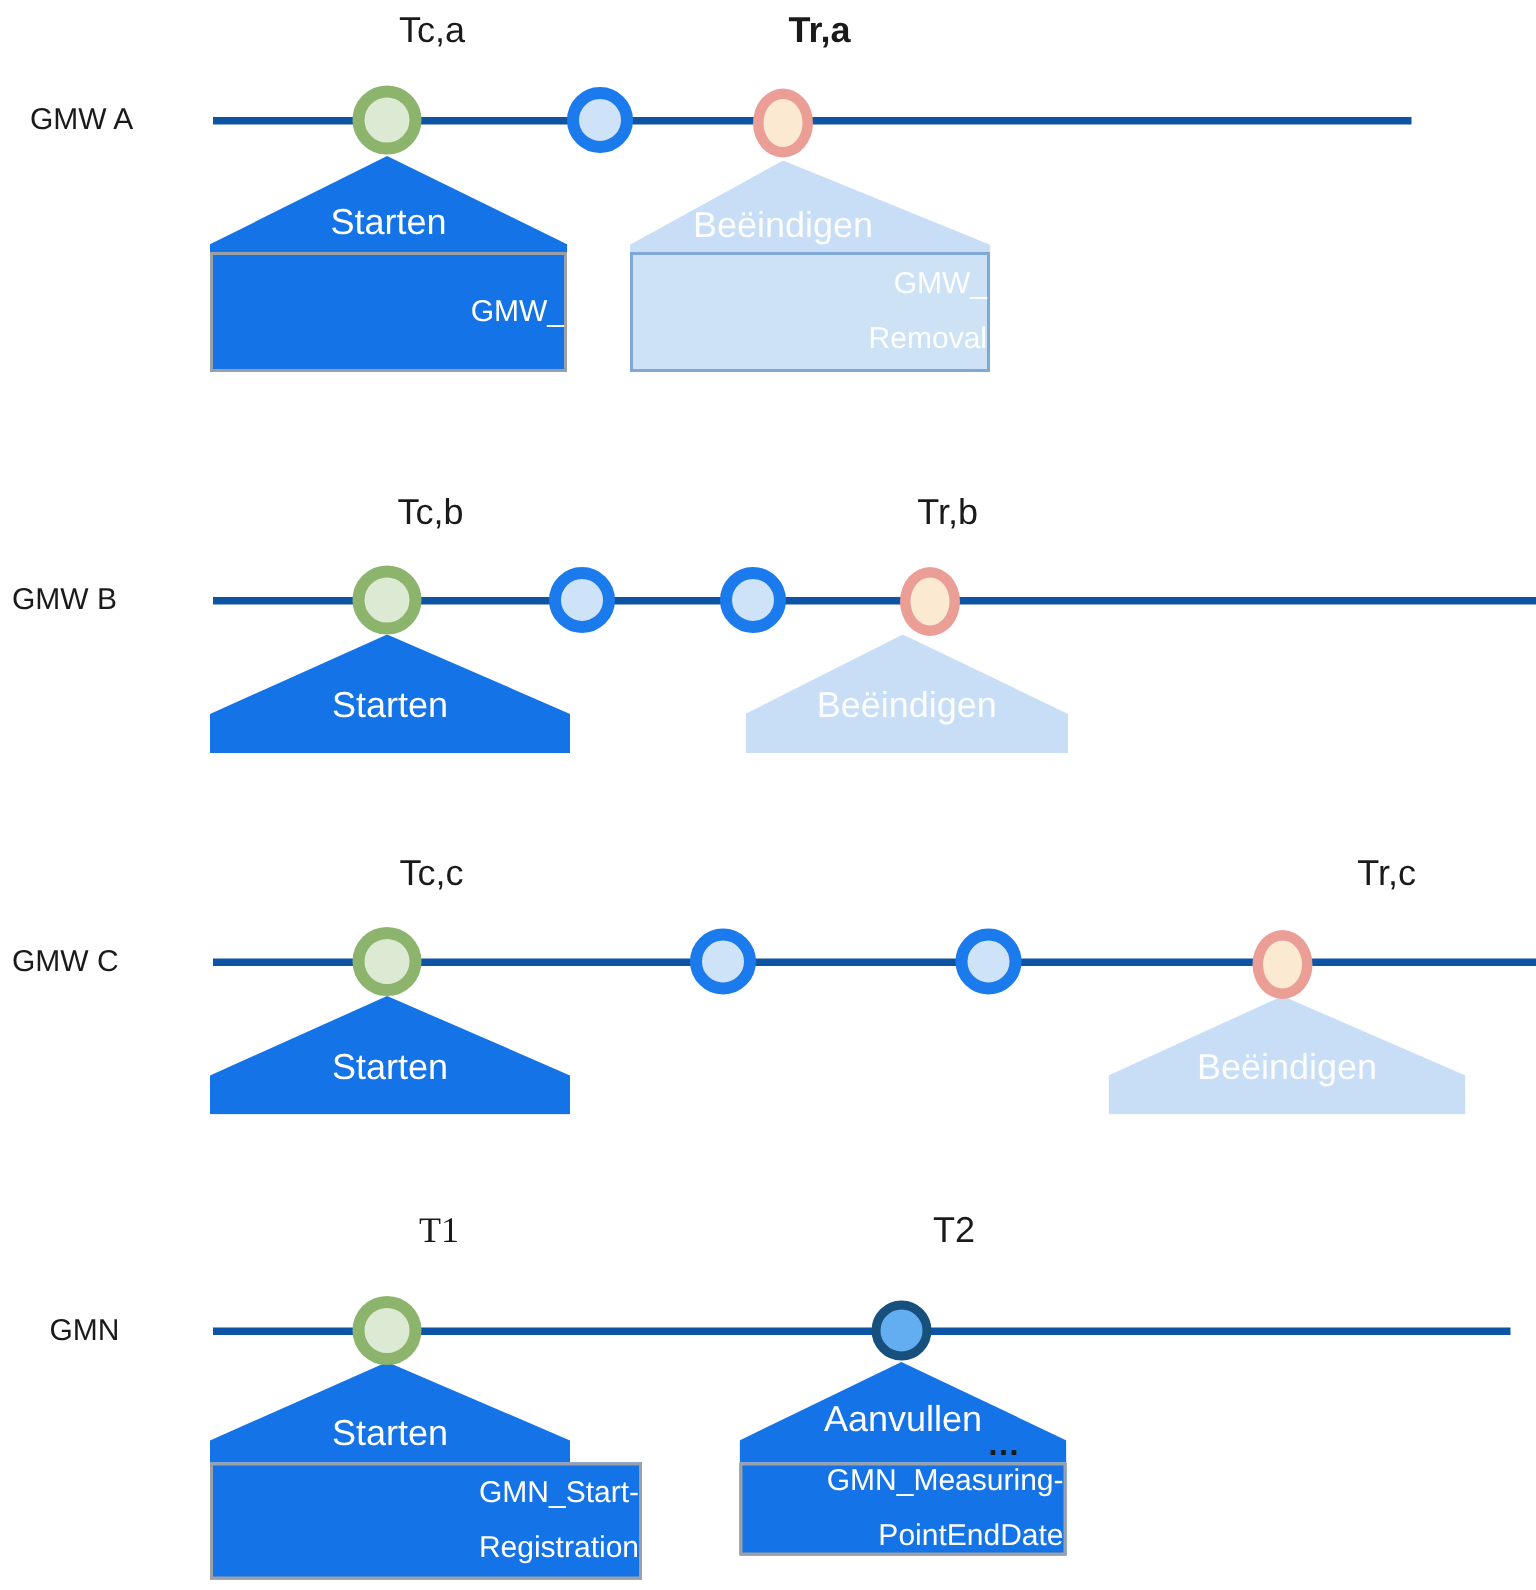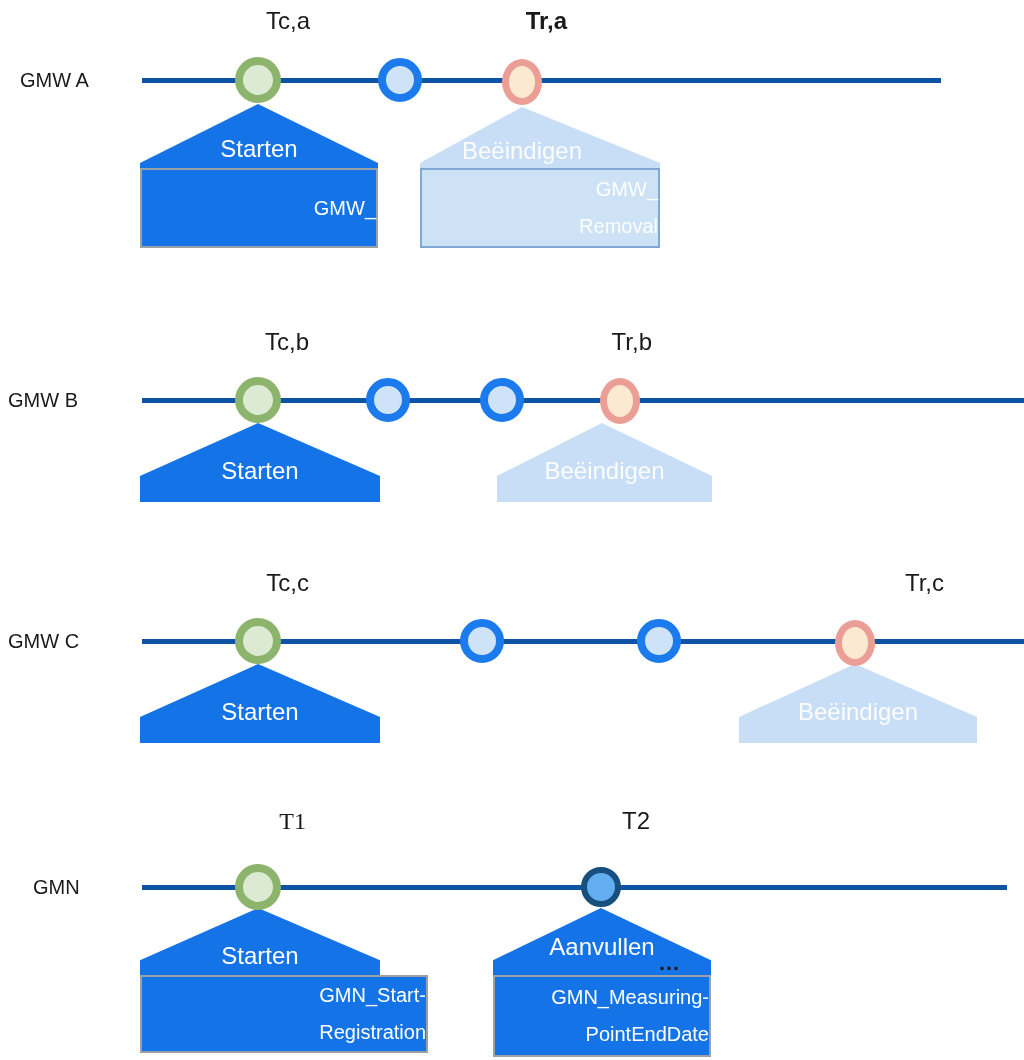--- a/index.html
+++ b/index.html
@@ -98,21 +98,21 @@
   <div class="pent pent-dark" style="left:140px;top:908px;width:240px;height:67px;clip-path:polygon(49.2% 0,100% 78%,100% 100%,0 100%,0 78%);"></div>
   <span class="pent-title" style="left:140px;top:941px;width:240px;">Starten</span>
   <div class="cbox cbox-dark" style="left:140px;top:975px;width:288px;height:78px;">
     <div>GMN_Start-</div>
     <div>Registration</div>
   </div>
 
   <div class="pent pent-dark" style="left:493px;top:908px;width:218px;height:67px;clip-path:polygon(49.5% 0,100% 78%,100% 100%,0 100%,0 78%);"></div>
   <span class="pent-title" style="left:493px;top:932px;width:218px;">Aanvullen</span>
   <span class="ellipsis" style="left:640px;top:956px;width:60px;">…</span>
-  <div class="cbox cbox-dark" style="left:493px;top:975px;width:218px;height:82px;">
+  <div class="cbox cbox-dark" style="left:493px;top:975px;width:218px;height:62px;">
     <div>GMN_Measuring-</div>
     <div>PointEndDate</div>
   </div>
 
   <div class="dot dot-green" style="left:235px;top:864px;"></div>
   <div class="dot dot-navy" style="left:581px;top:867px;"></div>
 
 </div>
 
 </body></html>

